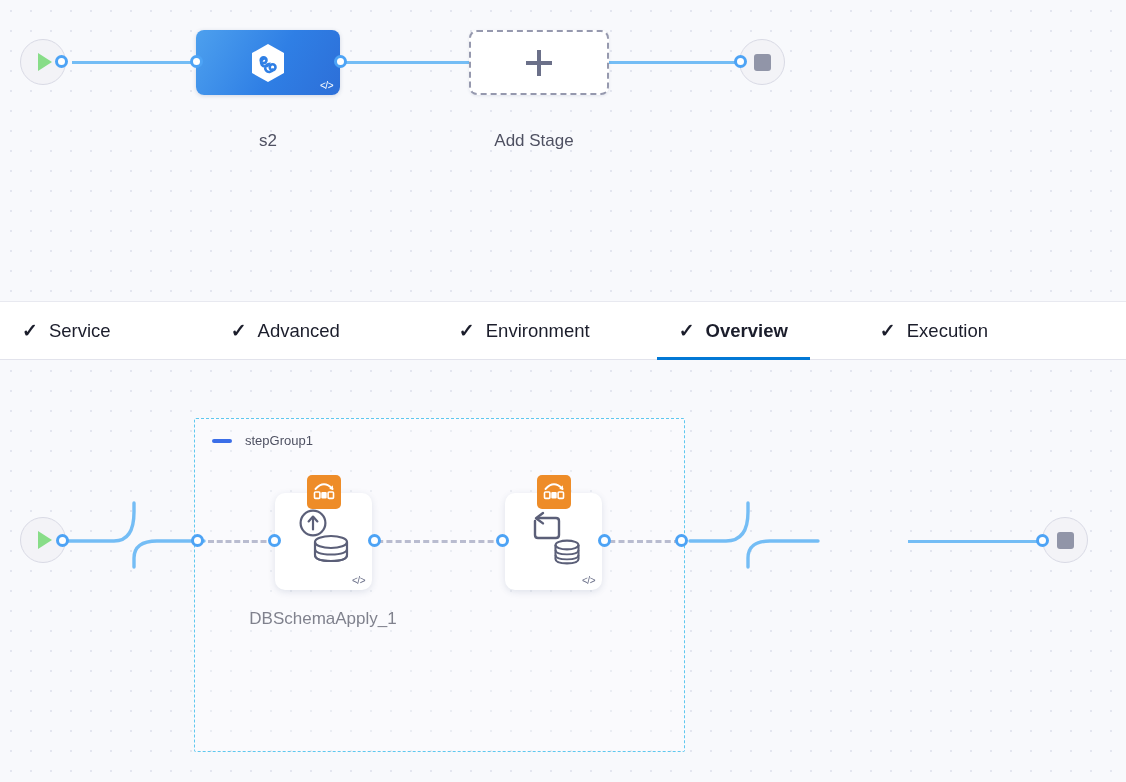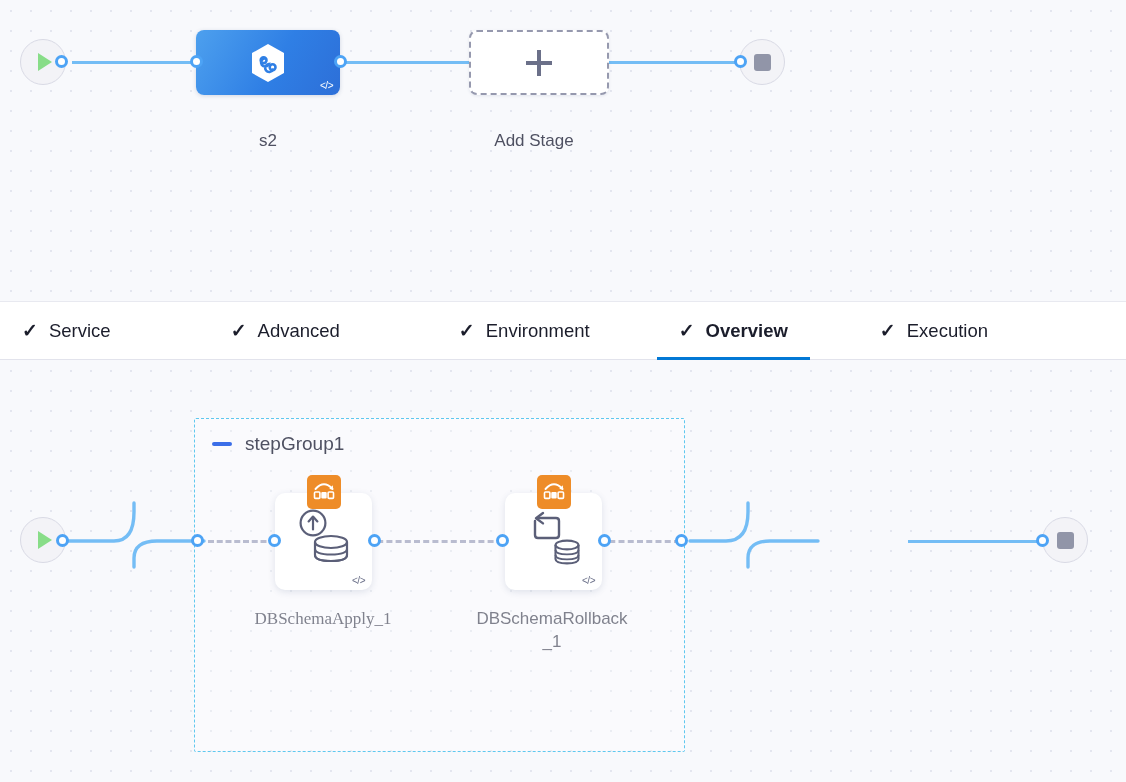--- a/index.html
+++ b/index.html
@@ -188,21 +188,21 @@
     display: flex; align-items: center; gap: 13px;
     z-index: 4;
   }
   .minus-btn {
     width: 20px; height: 4px;
     background: #3b6ee8;
     border-radius: 2px;
     cursor: pointer;
   }
   #step-group-title {
-    font-size: 19px;
+    font-size: 13px;
     color: #4f5162;
   }
 
   
   .step-node {
     position: absolute;
     width: 97px; height: 97px;
     background: #ffffff;
     border-radius: 10px;
     box-shadow: 0 2px 7px rgba(40,60,110,.13);
@@ -344,21 +344,21 @@
         <ellipse cx="38" cy="33" rx="16" ry="6" fill="none" stroke="#5b5f78" stroke-width="2.2"></ellipse>
         <path d="M22 33 L22 46 Q22 52 38 52 Q54 52 54 46 L54 33" fill="none" stroke="#5b5f78" stroke-width="2.2"></path>
         <path d="M22 39.5 Q22 45.5 38 45.5 Q54 45.5 54 39.5" fill="none" stroke="#5b5f78" stroke-width="2"></path>
         <path d="M22 46 Q22 52 38 52 Q54 52 54 46" fill="none" stroke="#5b5f78" stroke-width="2"></path>
       </svg>
     </div>
     <span class="code-badge dark">&lt;/&gt;</span>
   </div>
   <div class="port" style="left:268px; top:174px;"></div>
   <div class="port" style="left:368px; top:174px;"></div>
-  <div class="step-caption" style="left:243px; top:248px;font-family:Liberation Serif, serif;">DBSchemaApply_1</div>
+  <div class="step-caption" style="left:243px; top:248px;">DBSchemaApply_1</div>
 
   <div class="step-node" style="left:505px; top:133px;">
     <div class="sticker">
       <svg width="24" height="22" viewBox="0 0 24 22">
         <path d="M3.5 8 Q12 -1.5 20.5 8" fill="none" stroke="#ffffff" stroke-width="1.9" stroke-linecap="round"></path>
         <path d="M20.8 4.3 L21.2 8.6 L17.2 8.1 Z" fill="#ffffff"></path>
         <rect x="2.5" y="11" width="5.4" height="6.4" rx="1" fill="none" stroke="#ffffff" stroke-width="1.6"></rect>
         <rect x="9.3" y="11" width="5.4" height="6.4" rx="1" fill="#ffffff"></rect>
         <rect x="16.1" y="11" width="5.4" height="6.4" rx="1" fill="none" stroke="#ffffff" stroke-width="1.6"></rect>
       </svg>
@@ -370,21 +370,20 @@
         <ellipse cx="44" cy="36" rx="11.5" ry="4.4" fill="none" stroke="#5b5f78" stroke-width="2.1"></ellipse>
         <path d="M32.5 36 L32.5 50 Q32.5 54.4 44 54.4 Q55.5 54.4 55.5 50 L55.5 36" fill="none" stroke="#5b5f78" stroke-width="2.1"></path>
         <path d="M32.5 41 Q32.5 45.4 44 45.4 Q55.5 45.4 55.5 41" fill="none" stroke="#5b5f78" stroke-width="1.9"></path>
         <path d="M32.5 46 Q32.5 50.4 44 50.4 Q55.5 50.4 55.5 46" fill="none" stroke="#5b5f78" stroke-width="1.9"></path>
       </svg>
     </div>
     <span class="code-badge dark">&lt;/&gt;</span>
   </div>
   <div class="port" style="left:496px; top:174px;"></div>
   <div class="port" style="left:598px; top:174px;"></div>
-  <div class="step-caption" style="left:472px; top:248px;">DBSchemaRollback_1</div>
 
   <div class="port" style="left:675px; top:174px;"></div>
 
   <svg style="position:absolute; left:690px; top:140px; width:130px; height:70px; z-index:2;" viewBox="0 0 130 70">
     <path d="M0 41 L36 41 Q58 41 58 12 L58 3" fill="none" stroke="#74bdf5" stroke-width="3.4" stroke-linecap="round"></path>
     <path d="M58 67 L58 58 Q58 41 80 41 L128 41" fill="none" stroke="#74bdf5" stroke-width="3.4" stroke-linecap="round"></path>
   </svg>
 
   <div class="link" style="left:908px; top:180px; width:140px;"></div>
 

